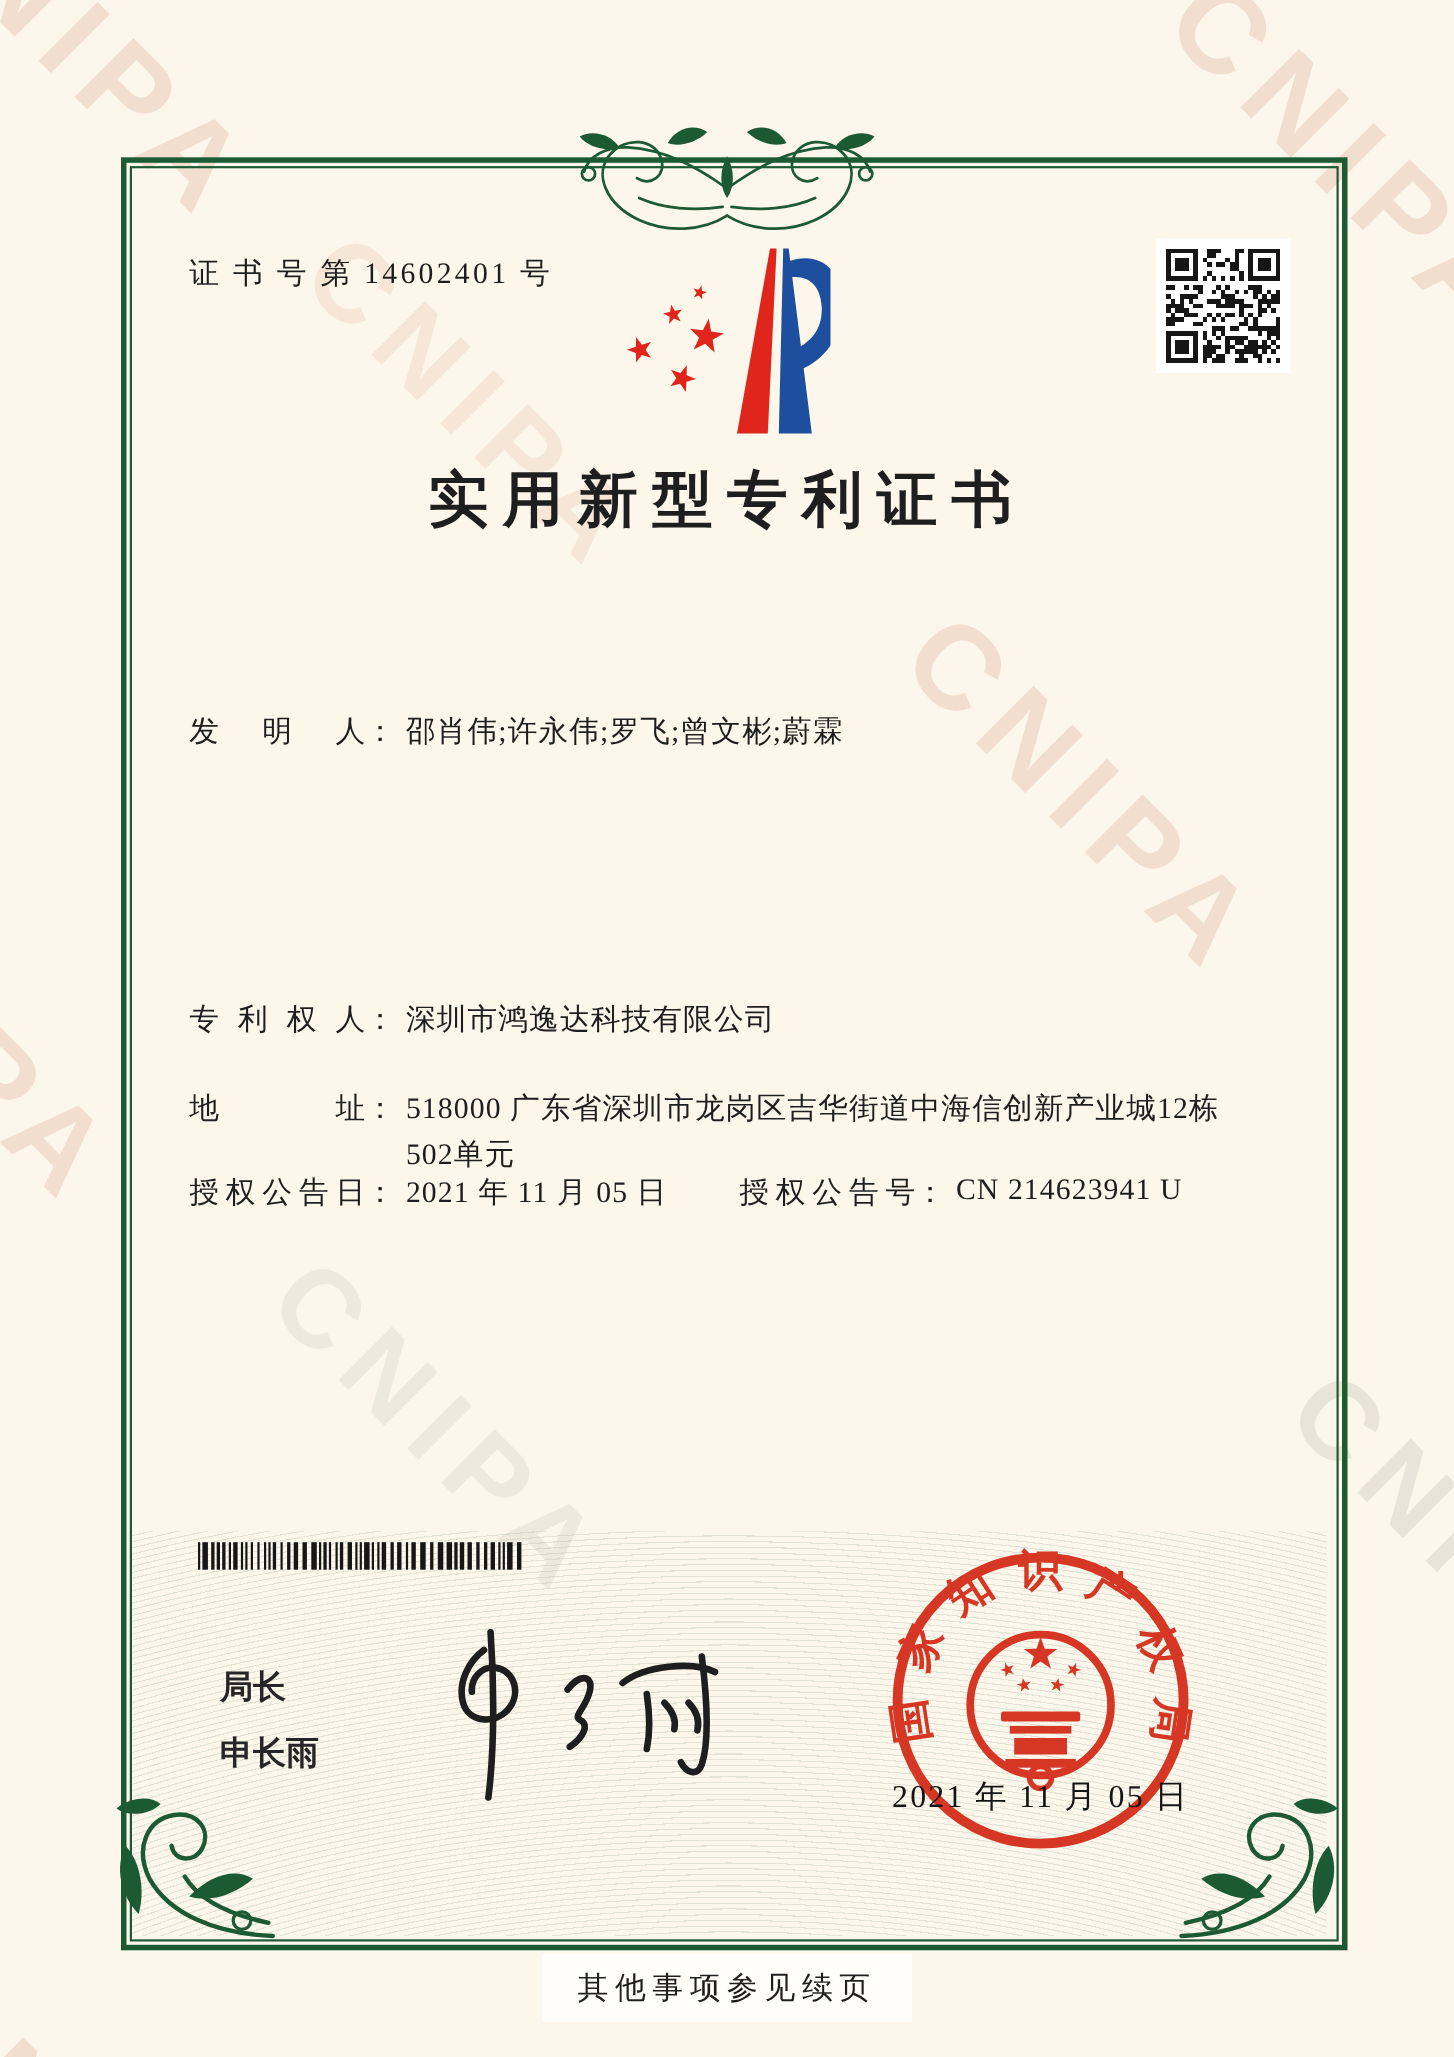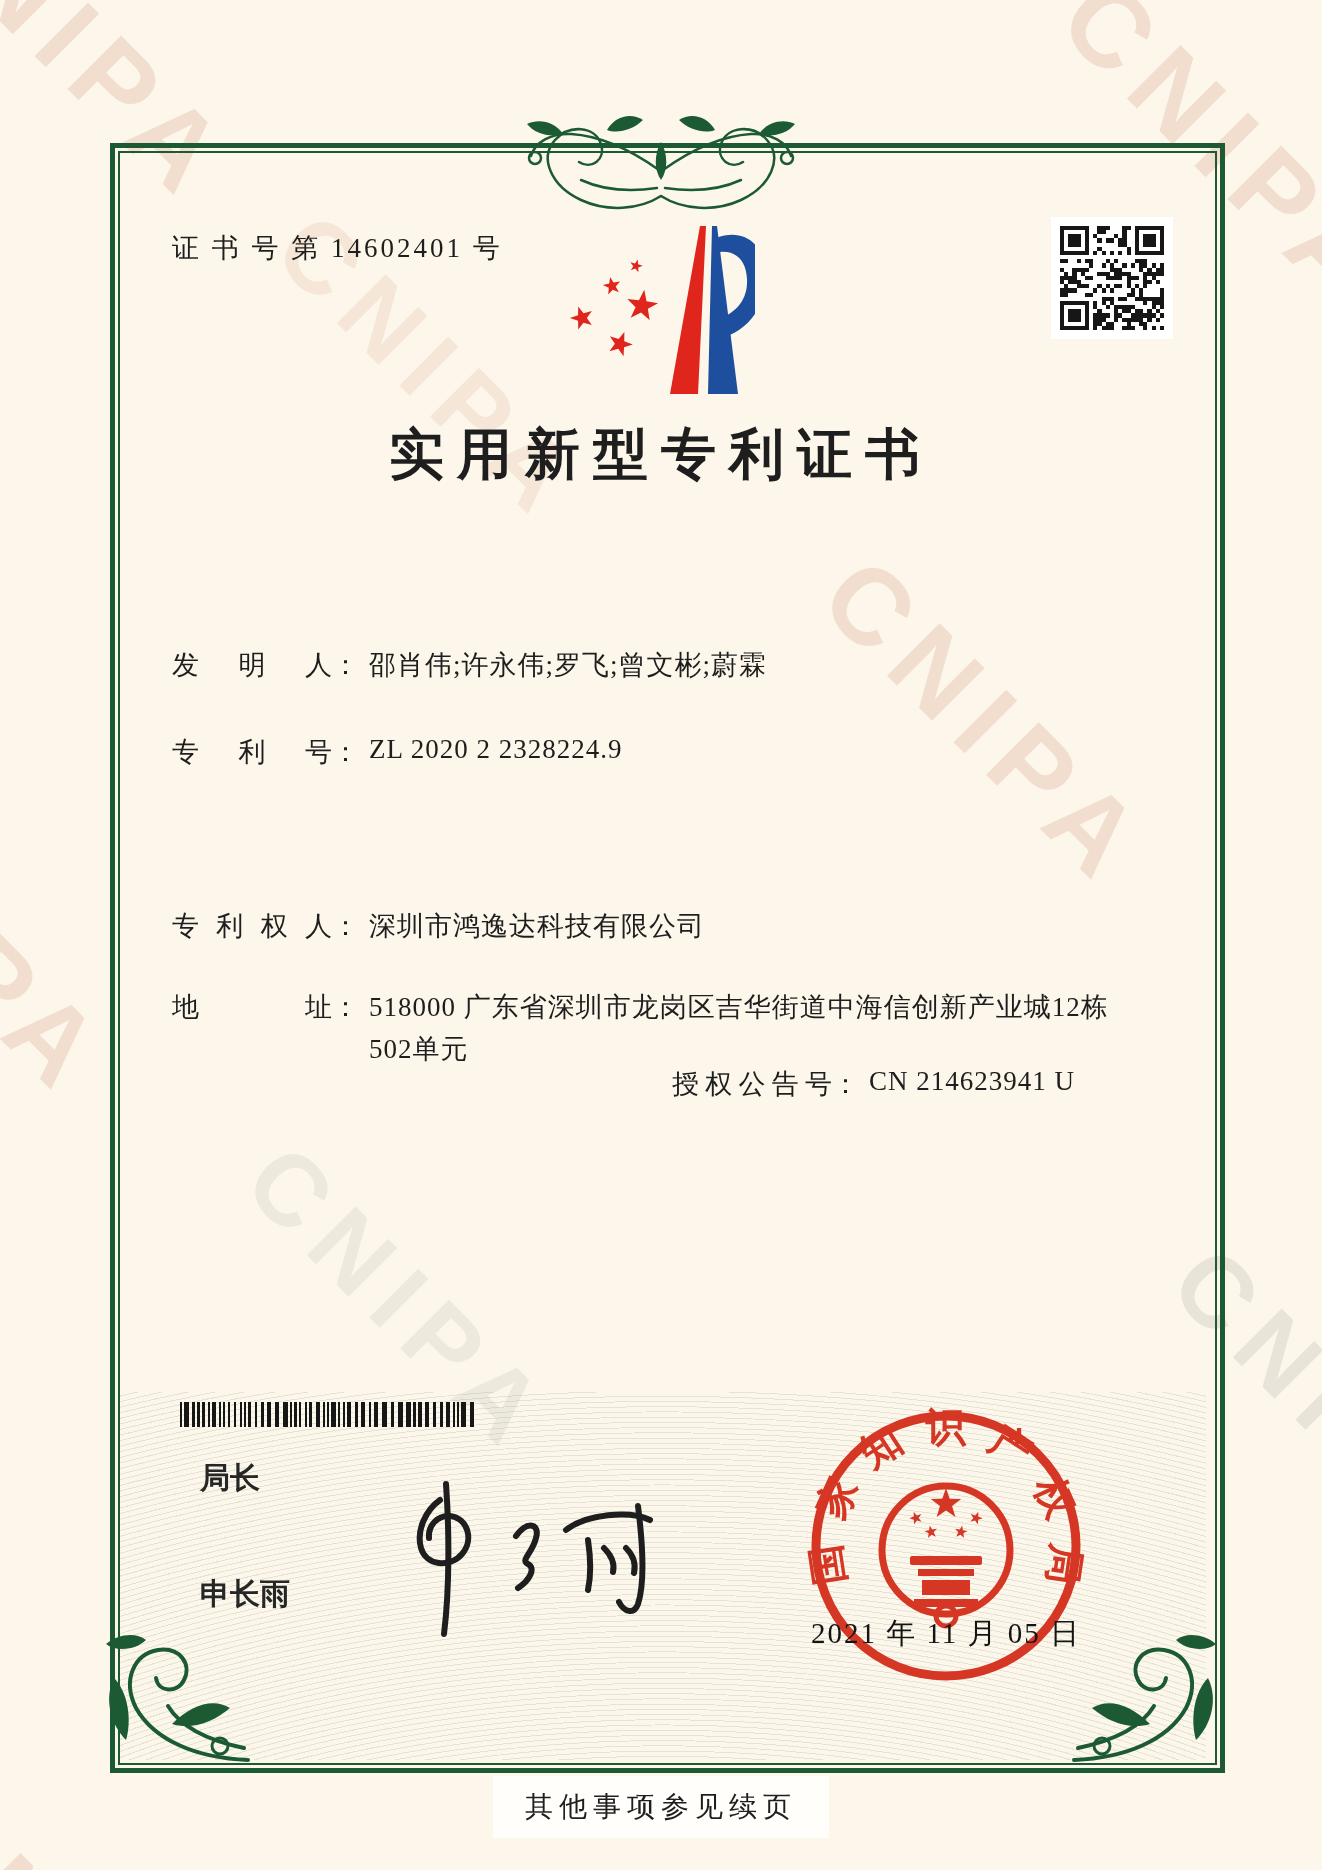--- a/index.html
+++ b/index.html
@@ -40,21 +40,21 @@
   .grant-right{position:absolute;left:672px;top:1066px;font-size:27px;z-index:4;white-space:nowrap;}
   
   .body-text{position:absolute;left:172px;top:1096px;width:988px;font-size:29px;line-height:51px;
              text-align:justify;z-index:4;}
   .body-text p{margin:0;text-indent:2em;}
   
   .barcode{position:absolute;left:180px;top:1402px;width:296px;height:25px;display:flex;z-index:4;}
   .barcode div{height:100%;}
   .director{position:absolute;left:200px;font-size:30px;z-index:4;
             font-family:"Liberation Sans","DejaVu Sans",sans-serif;font-weight:bold;color:#262626;}
-  .director.t1{top:1458px;}
+  .director.t1{top:1514px;}
   .director.t2{top:1574px;}
   .signature{position:absolute;left:388px;top:1478px;width:290px;height:170px;z-index:4;}
   .seal{position:absolute;left:804px;top:1400px;width:284px;height:292px;z-index:5;opacity:0.96;}
   .seal-date{position:absolute;left:804px;top:1614px;width:284px;text-align:center;font-size:29px;
              letter-spacing:2px;color:#141414;z-index:6;}
   .page-num{position:absolute;left:0;top:1712px;width:100%;text-align:center;font-size:25px;
             letter-spacing:3px;z-index:4;}
   .note{position:absolute;left:0;top:1776px;width:100%;text-align:center;z-index:4;}
   .note span{display:inline-block;background:#fffefb;padding:12px 32px;font-size:28px;
              letter-spacing:6px;}
@@ -346,30 +346,30 @@
         <rect x="20" y="24" width="1" height="1"></rect>
         <rect x="22" y="24" width="1" height="1"></rect>
         <rect x="24" y="24" width="1" height="1"></rect>
       </svg></div>
 
   <div class="title">实用新型专利证书</div>
 
   <div class="field" style="top:647px;">
     <span class="flabel">发明人</span><span class="fcolon">：</span><span class="fvalue">邵肖伟;许永伟;罗飞;曾文彬;蔚霖</span>
   </div>
-  <div class="field" style="top:734px;">
-    <span class="flabel">专利号</span><span class="fcolon">：</span><span class="fvalue">ZL 2020 2 2328224.9</span>
-  </div>
   <div class="field" style="top:908px;">
     <span class="flabel">专利权人</span><span class="fcolon">：</span><span class="fvalue">深圳市鸿逸达科技有限公司</span>
   </div>
   <div class="field" style="top:986px;">
     <span class="flabel" style="line-height:42px;">地址</span><span class="fcolon" style="line-height:42px;">：</span><span class="fvalue wrap">518000 广东省深圳市龙岗区吉华街道中海信创新产业城12栋502单元</span>
   </div>
 
+  <div class="grant-left">
+    <span class="flabel">授权公告日</span><span class="fcolon">：</span><span class="fvalue">2021 年 11 月 05 日</span>
+  </div>
   <div class="grant-right">
     <span class="flabel">授权公告号</span><span class="fcolon">：</span><span class="fvalue">CN 214623941 U</span>
   </div>
 
   <div class="body-text">
   </div>
 
   <div class="barcode">
       <div style="width:2px;background:#161616"></div>
       <div style="width:2px"></div>

